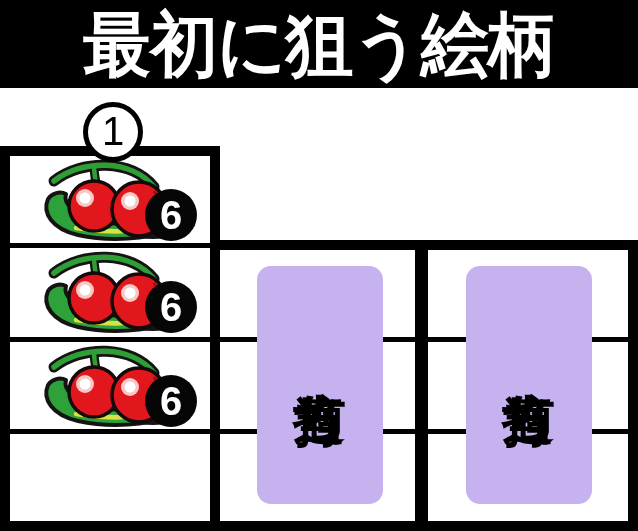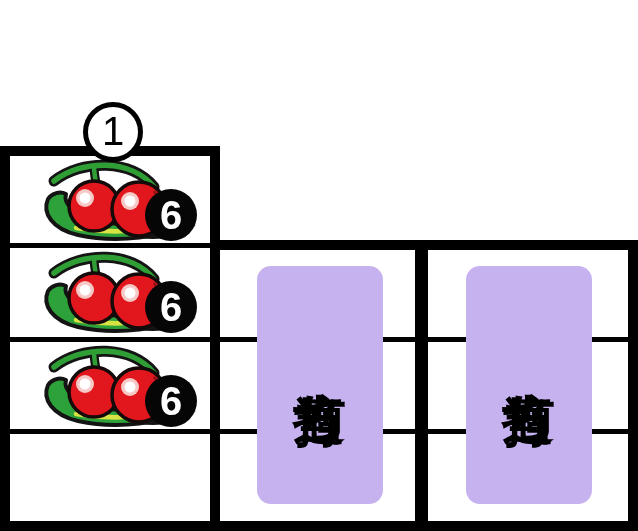--- a/index.html
+++ b/index.html
@@ -75,20 +75,23 @@
         <path d="M116,34 Q128,52 115,70 M122,38 Q132,53 121,66" stroke="#8c1015" stroke-width="2.5" fill="none"></path>
 
         <circle cx="47" cy="41" r="9" fill="#f6c9c6"></circle>
         <circle cx="47" cy="41" r="5.5" fill="#ffffff"></circle>
         <circle cx="92" cy="44" r="9" fill="#f6c9c6"></circle>
         <circle cx="92" cy="44" r="5.5" fill="#ffffff"></circle>
       </g>
     </defs>
   </svg>
 
+  <div class="header">
+    <div class="header-title">最初に狙う絵柄</div>
+  </div>
 
   <div class="marker">
     <span class="marker-num">1</span>
   </div>
 
   <div class="col col-left">
     <div class="cell cell-87">
       <svg class="cherry-svg" viewBox="0 0 168 86">
         <use href="#cherry-art"></use>
         <circle cx="133" cy="58" r="26" fill="#060606"></circle>

